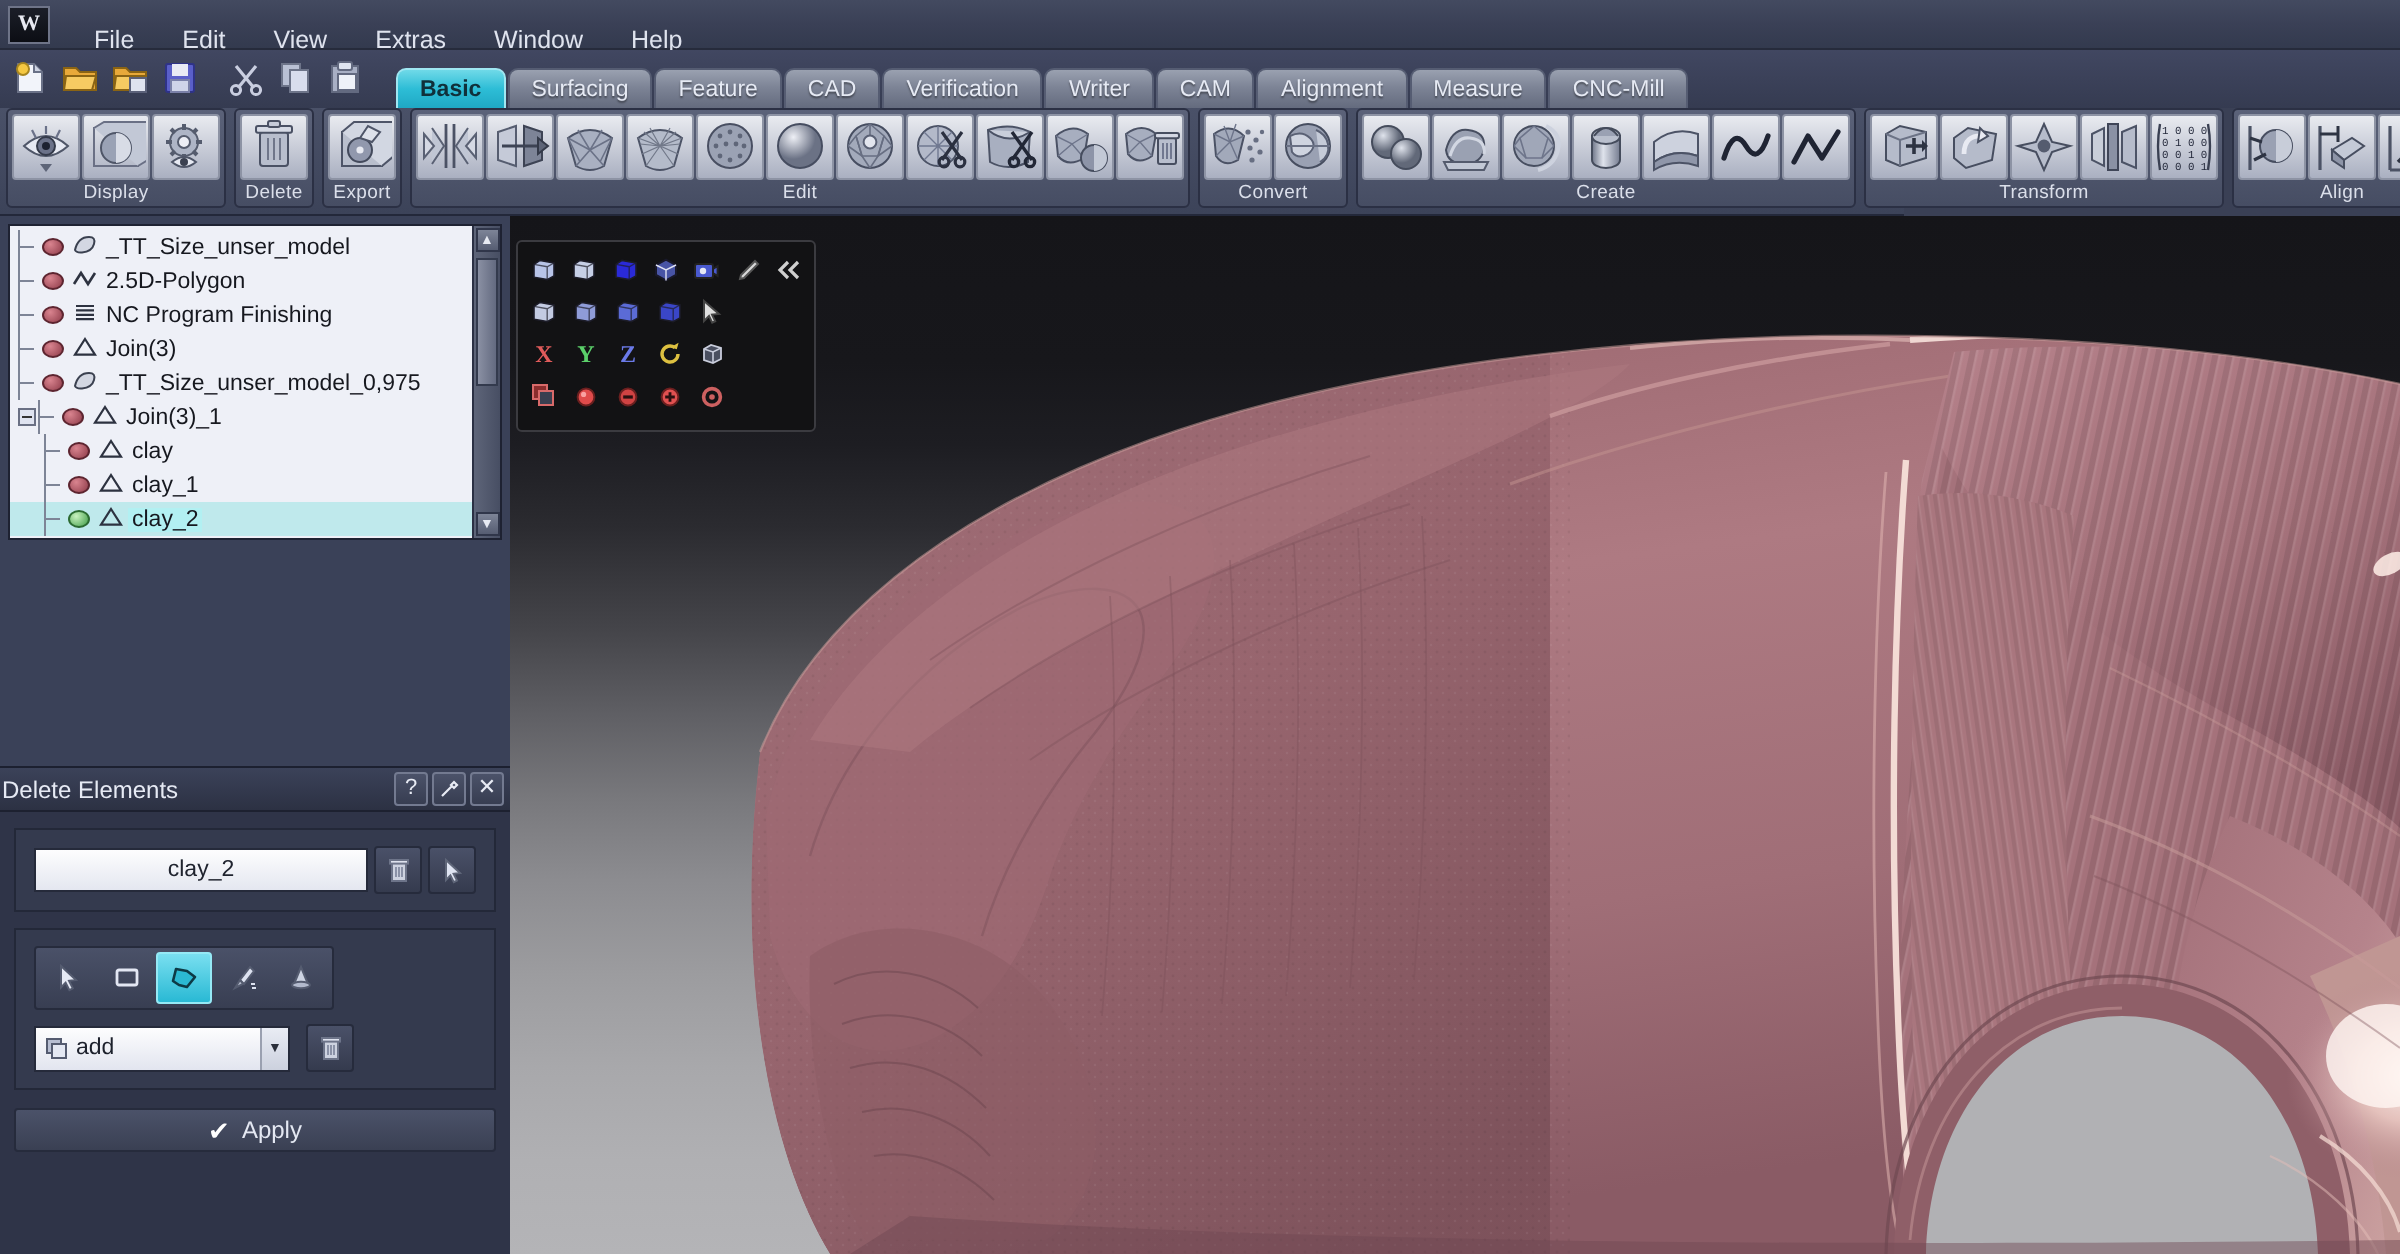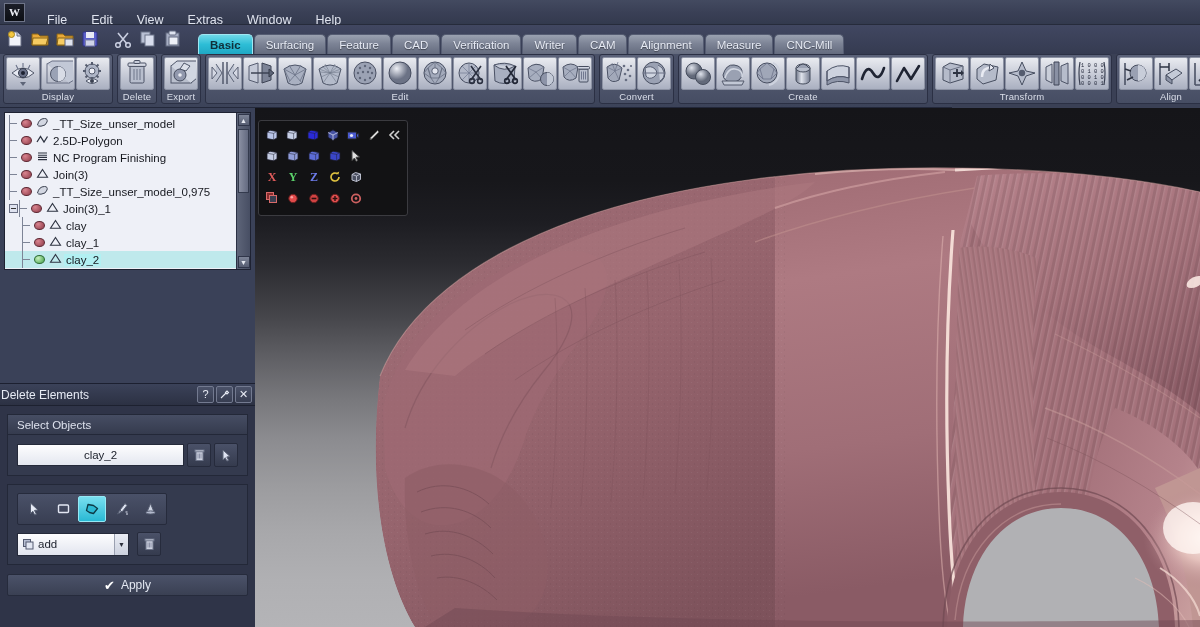--- a/index.html
+++ b/index.html
@@ -212,21 +212,21 @@
     width: 28px; height: 26px;
     display: flex; align-items: center; justify-content: center;
     border-radius: 2px;
   }
   .tlbtn.active {
     background: linear-gradient(to bottom,#79dff0,#29b9d4);
     border: 1px solid #95e9f5;
   }
 
   .combo {
-    height: 23px; width: 112px;
+    height: 23px; width: 128px;
     background: linear-gradient(to bottom,#fdfdfe,#e2e5ef);
     border: 1px solid #252a3a;
     display: flex; align-items: center; position: relative;
   }
   .combo .cicon { width: 20px; display: flex; align-items: center; justify-content: center; }
   .combo .ctext { font-size: 11.5px; color: #1d212c; }
   .combo .carrow {
     position: absolute; right: 0; top: 0; bottom: 0; width: 14px;
     background: linear-gradient(to bottom,#e9ecf4,#ccd1de);
     border-left: 1px solid #9aa0b0;
@@ -819,21 +819,20 @@
           <div class="dlgbtn">
             <svg width="11" height="11" viewBox="0 0 11 11">
                 <path d="M2 9l5-5M6.5 3.5l1.5-1.5 1.5 1.5-1.5 1.5z" stroke="#e8ebf4" stroke-width="1.1" fill="none"></path>
               </svg>
           </div>
           <div class="dlgbtn">✕</div>
         </div>
       </div>
 
       <div class="section">
-        <div class="secthead">Select Objects</div>
         <div class="secbody">
           <div class="fieldrow">
             <div class="textfield" title="clay_2">clay_2</div>
             <div class="sqbtn">
               <svg width="13" height="14" viewBox="0 0 13 14">
                   <rect x="3" y="3.5" width="7" height="9" fill="#cdd2e0" stroke="#6d7489"></rect>
                   <rect x="2" y="2" width="9" height="1.8" fill="#dee2ee" stroke="#6d7489"></rect>
                   <path d="M5 5.5v5M6.5 5.5v5M8 5.5v5" stroke="#7b8299" stroke-width=".8"></path>
                 </svg>
             </div>

